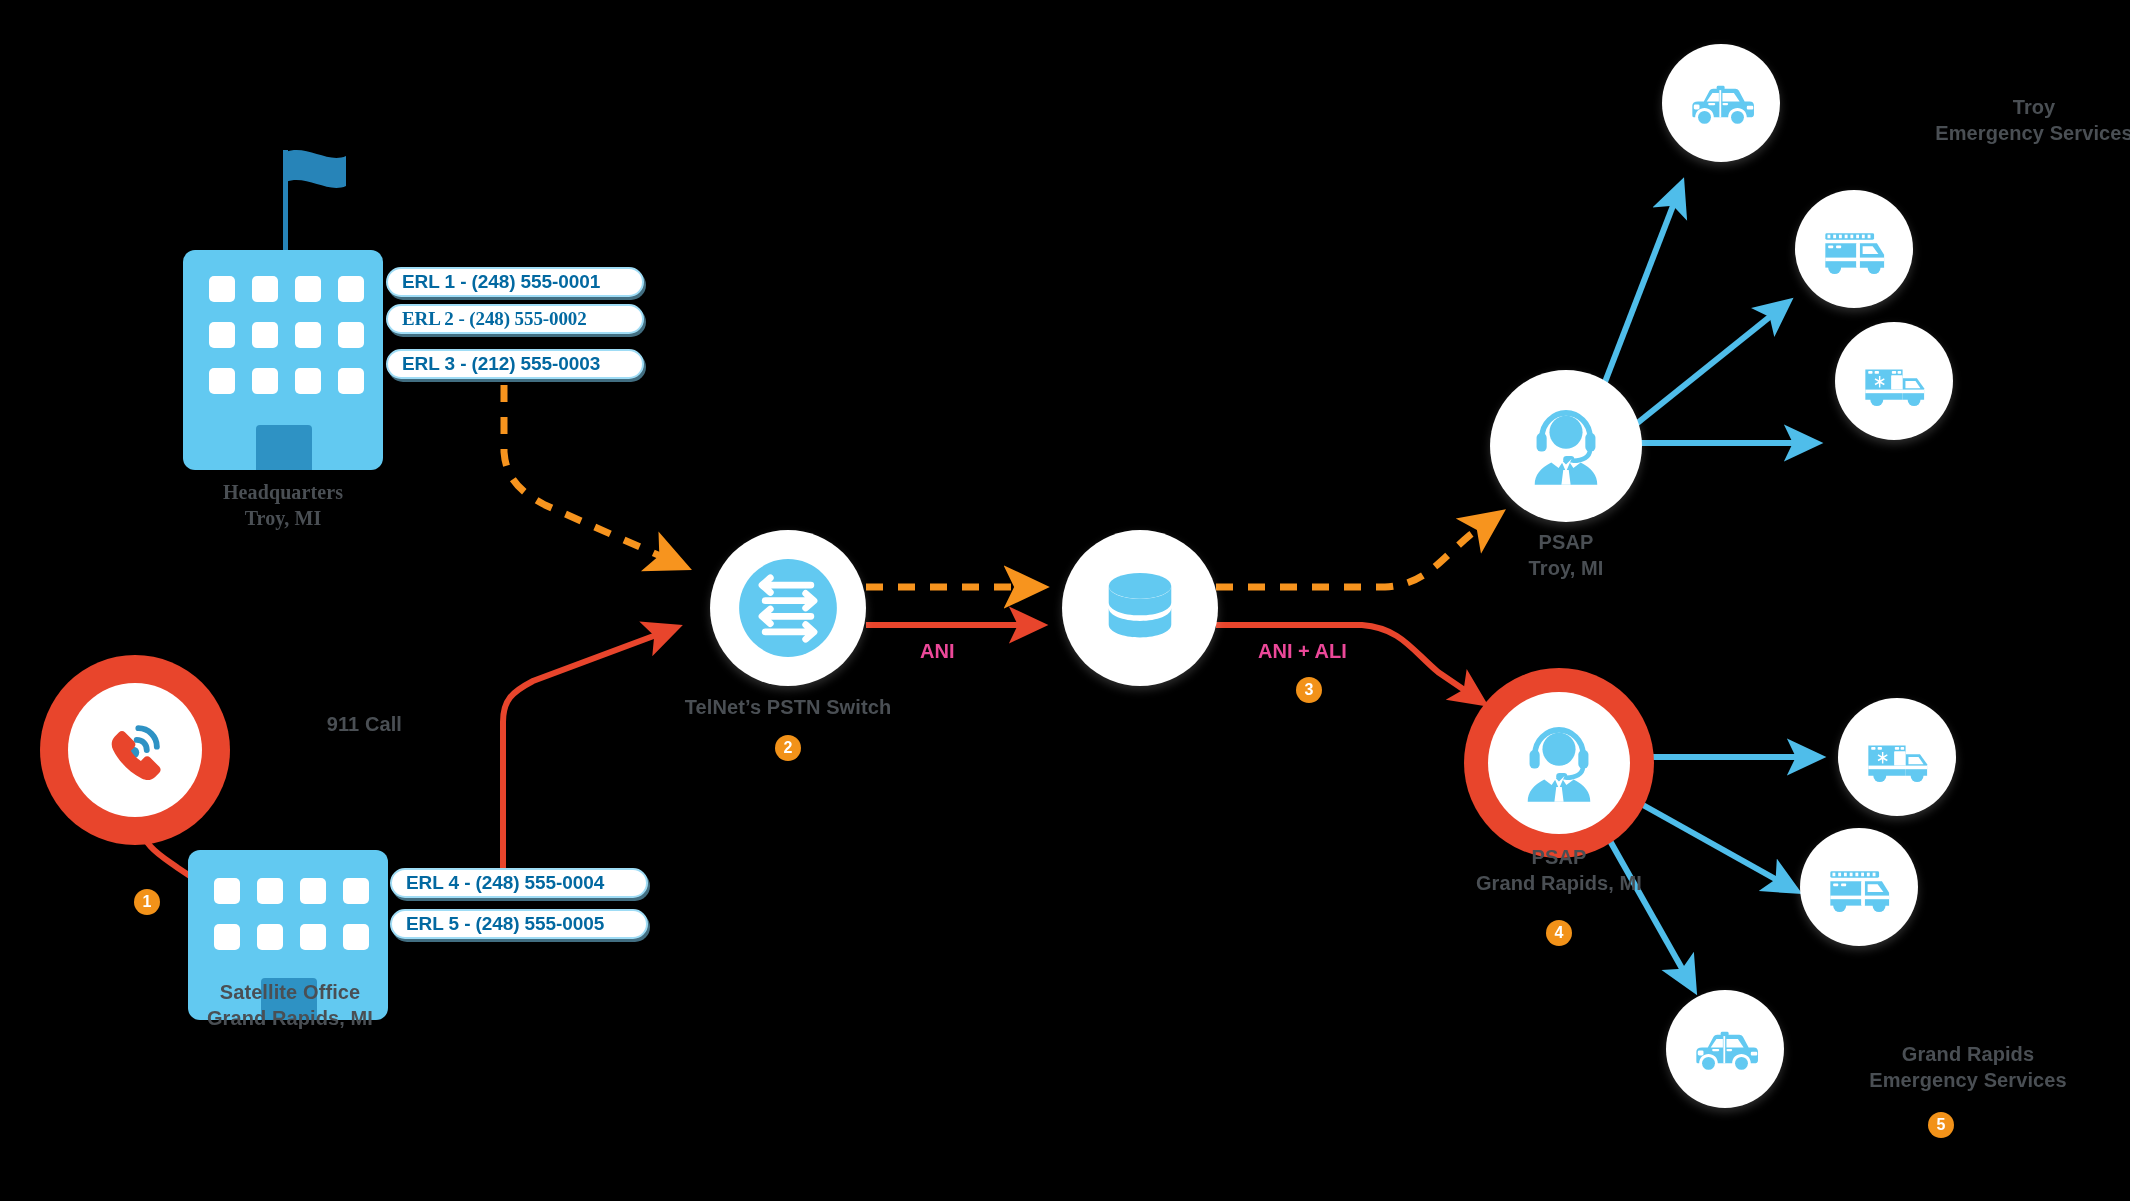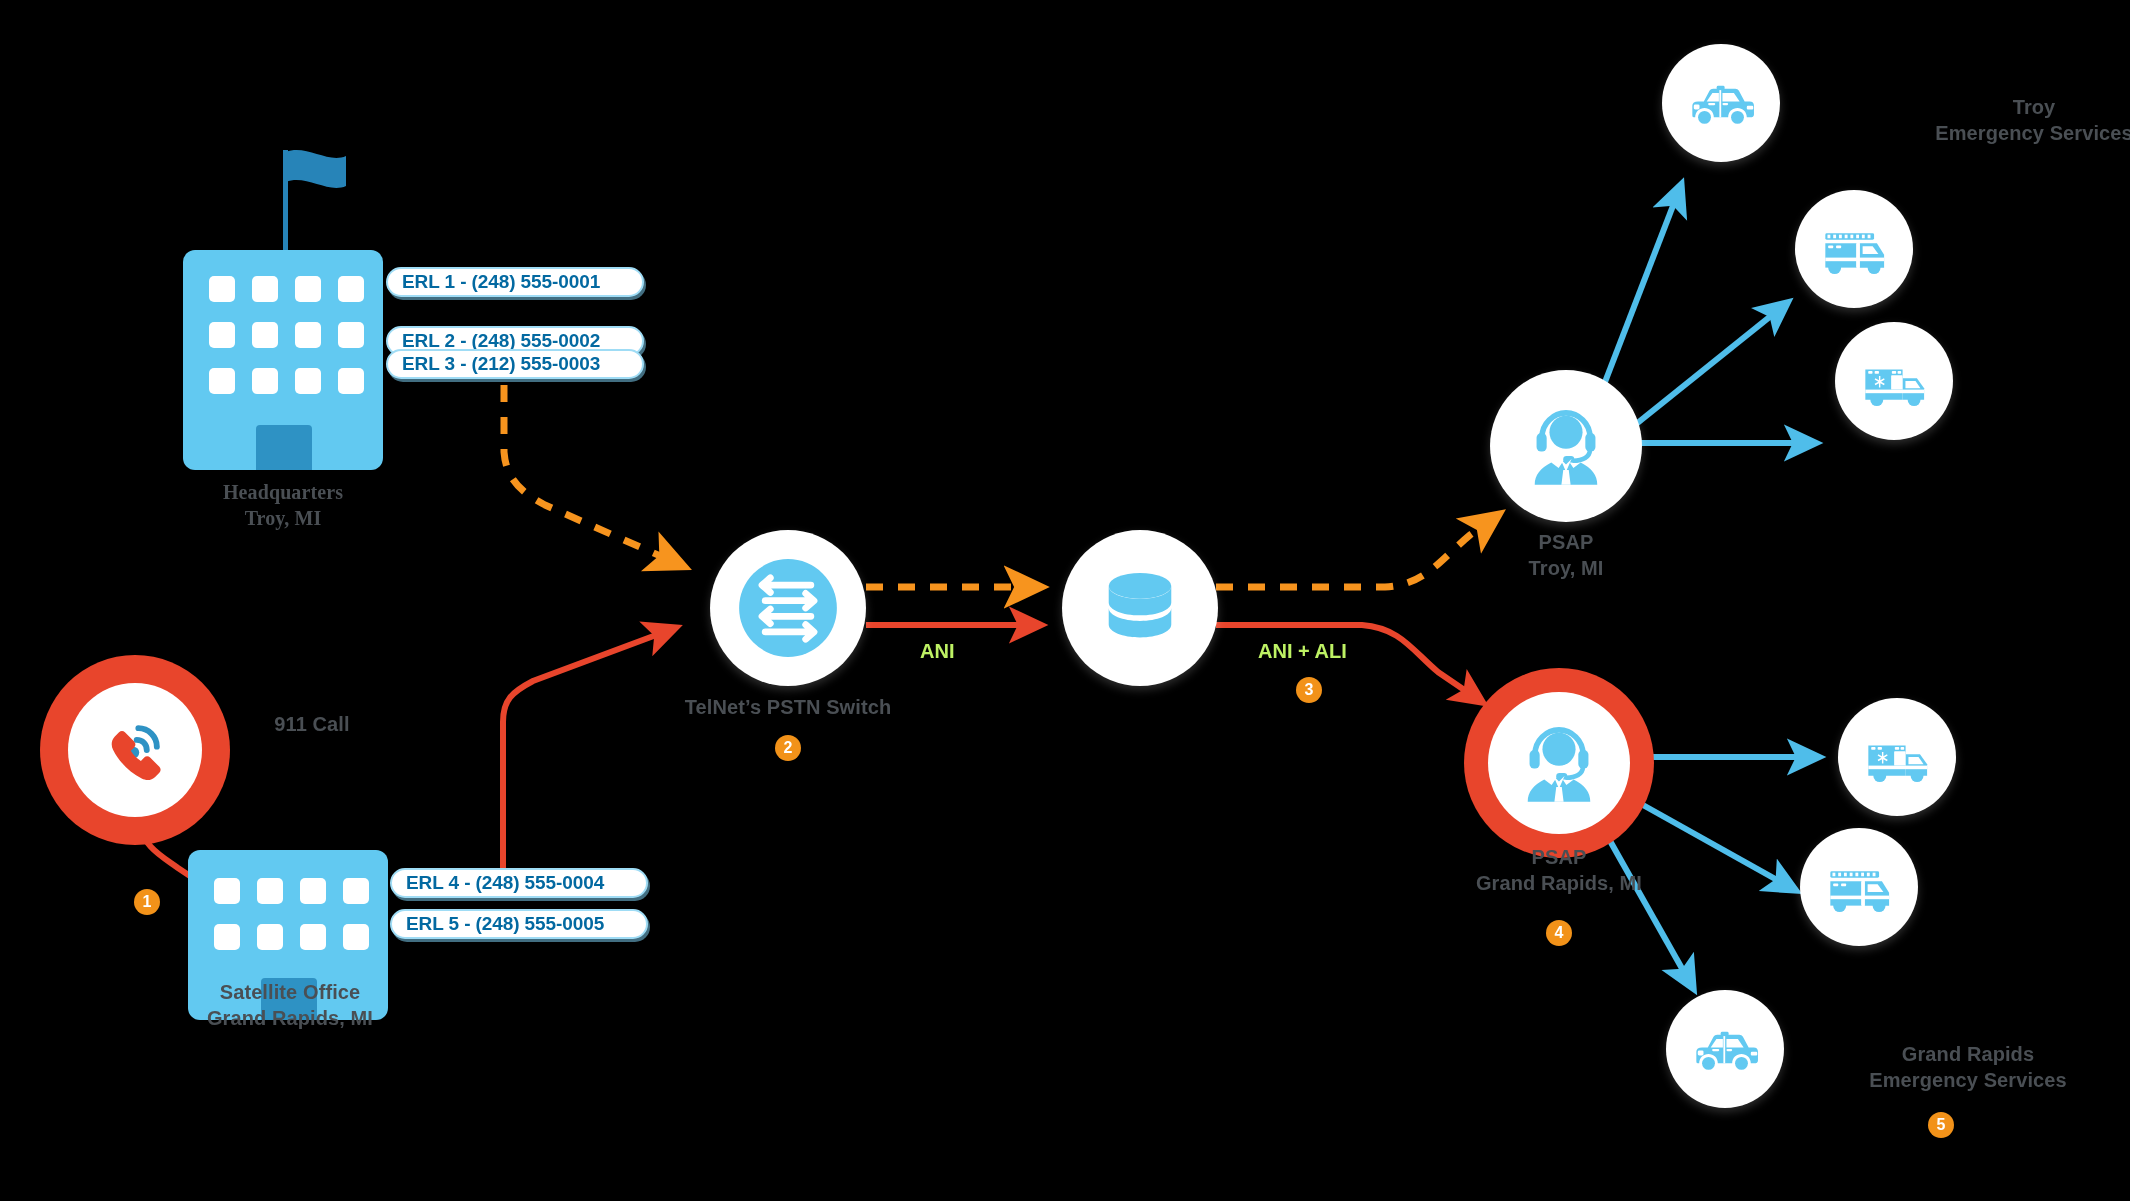--- a/index.html
+++ b/index.html
@@ -57,21 +57,21 @@
   .caption {
     position: absolute;
     color: #4a4f54;
     font-size: 20px;
     font-weight: bold;
     line-height: 1.28;
     text-align: center;
     white-space: pre-line;
     letter-spacing: 0.1px;
   }
-  .caption.left { text-align: center; }
+  .caption.left { text-align: right; }
 
   
   .bldg {
     position: absolute;
   }
   .bldg-body {
     position: absolute;
     background: #62c9f1;
     border-radius: 12px;
   }
@@ -124,21 +124,21 @@
     font-weight: bold;
     display: flex;
     align-items: center;
     justify-content: center;
     line-height: 1;
   }
 
   
   .edge-label {
     position: absolute;
-    color: #bef264;
+    color: #ec4899;
     font-size: 20px;
     font-weight: bold;
     white-space: nowrap;
   }
 </style>
 </head>
 <body>
 
 <div id="stage">
 
@@ -196,21 +196,21 @@
       <div class="win" style="left:69px;  top:118px; width:26px; height:26px;"></div>
       <div class="win" style="left:112px; top:118px; width:26px; height:26px;"></div>
       <div class="win" style="left:155px; top:118px; width:26px; height:26px;"></div>
       <div class="door" style="left:73px; top:175px; width:56px; height:45px;"></div>
     </div>
   </div>
   <div class="caption" style="left:163px; top:480px; width:240px;font-family:Liberation Serif, serif;">Headquarters
 Troy, MI</div>
 
   <div class="pill" style="left:386px; top:267px; width:258px;">ERL 1 - (248) 555-0001</div>
-  <div class="pill" style="left:386px; top:326px; width:258px;">ERL 2 - (248) 555-0002</div>
+  <div class="pill" style="left:386px; top:304px; width:258px;font-family:Liberation Serif, serif;">ERL 2 - (248) 555-0002</div>
   <div class="pill" style="left:386px; top:349px; width:258px;">ERL 3 - (212) 555-0003</div>
 
   <div class="ringed" style="left:40px; top:655px; width:190px; height:190px;">
     <div class="inner" style="width:134px; height:134px;">
       <svg width="84" height="84" viewBox="0 0 100 100">
         <path d="M54,24 C66,24 76,34 76,46" fill="none" stroke="#2e92c4" stroke-width="7" stroke-linecap="round"></path>
         <path d="M52,38 C59,38 64,43 64,50" fill="none" stroke="#2e92c4" stroke-width="7" stroke-linecap="round"></path>
         <circle cx="48" cy="53" r="7" fill="#2e92c4"></circle>
         <path d="M26,34 C22,38 21,44 24,50 C31,64 44,77 58,84 C64,87 70,86 74,82 L79,77 C81,75 81,72 79,70 L68,59 C66,57 63,57 61,59 L57,63 C52,60 48,56 45,51 L49,47 C51,45 51,42 49,40 L38,29 C36,27 33,27 31,29 Z" fill="#e8452c"></path>
       </svg>

